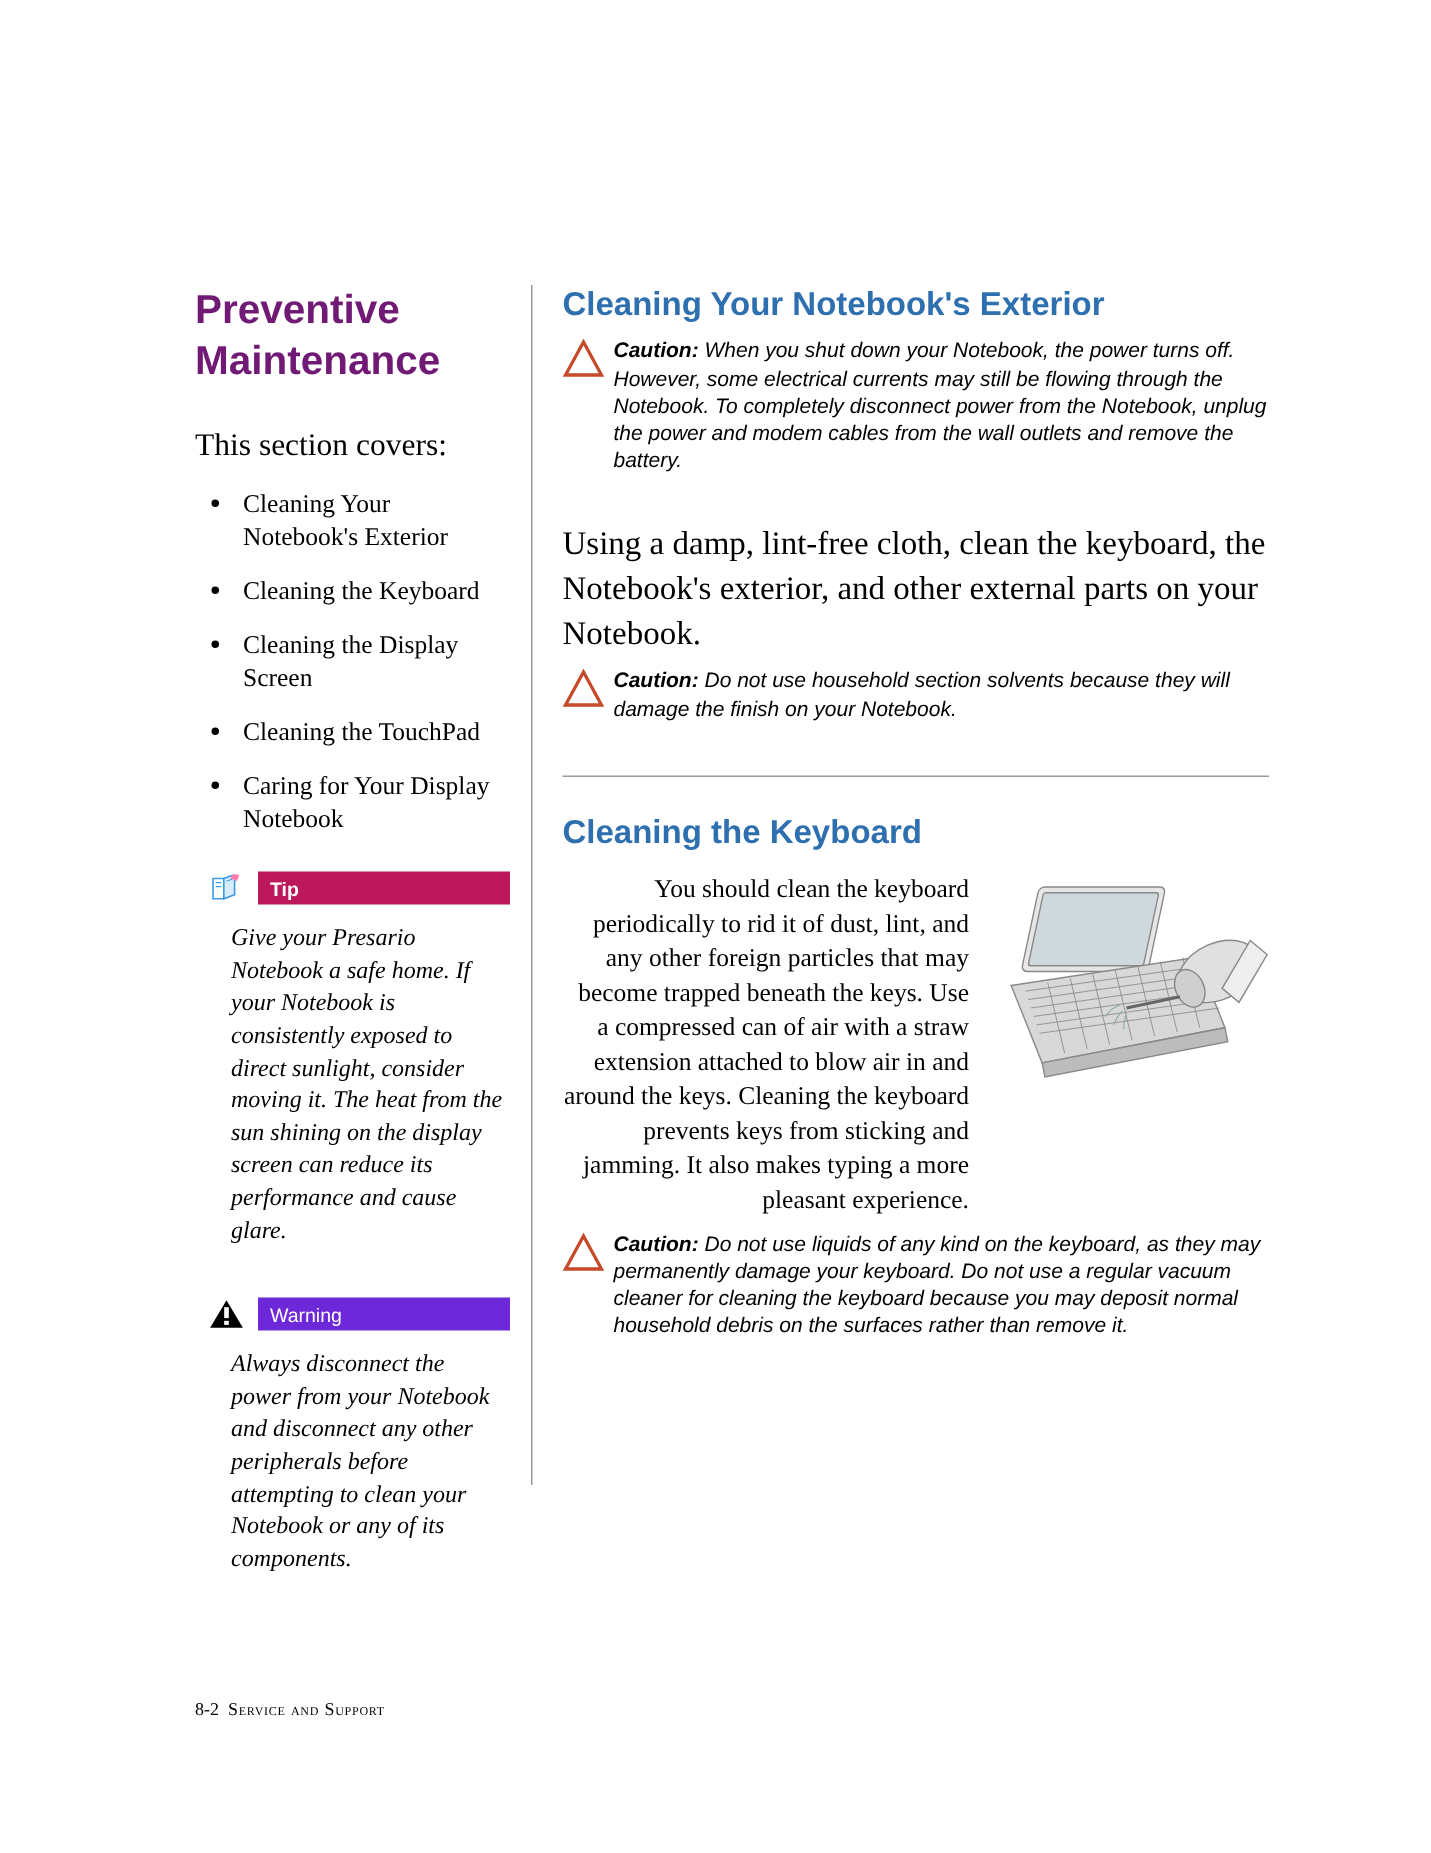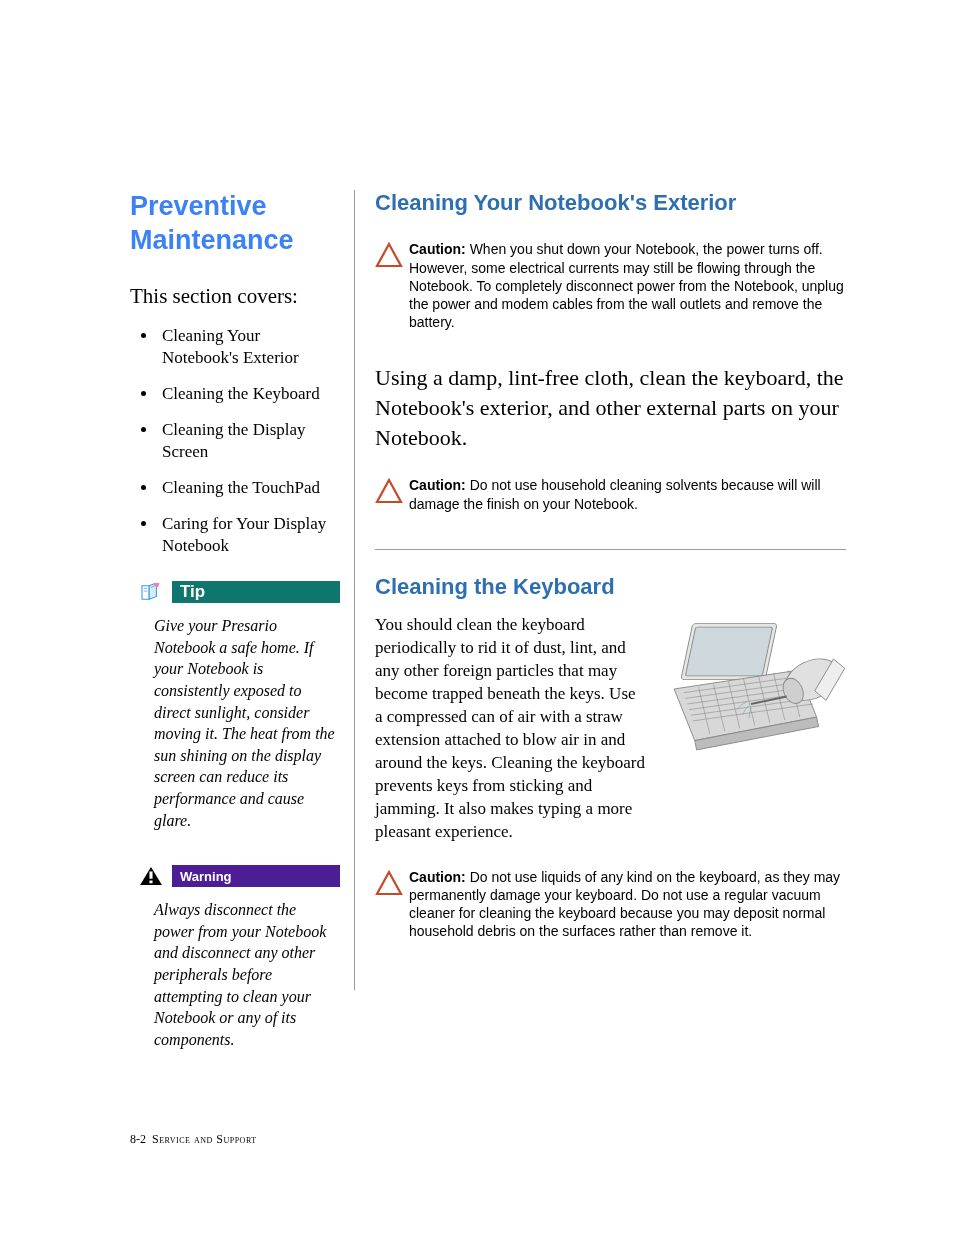--- a/index.html
+++ b/index.html
@@ -3,50 +3,50 @@
 <meta charset="utf-8">
 <style>
   * { box-sizing: border-box; margin: 0; padding: 0; }
   html, body { width: 954px; height: 1235px; background: #fff; font-family: "Times New Roman", Times, serif; color: #000; }
   .page { position: relative; width: 954px; height: 1235px; padding: 190px 108px 0 130px; }
   .columns { display: flex; }
   .left-col { width: 210px; flex-shrink: 0; }
   .divider-v { width: 1px; background: #999; margin: 0 20px 0 14px; height: 800px; flex-shrink: 0; }
   .right-col { flex: 1; }
 
-  .h1 { font-family: "Trebuchet MS", "Lucida Sans", sans-serif; font-weight: 700; color: #3b82f6; font-size: 27px; line-height: 1.25; }
+  .h1 { font-family: "Trebuchet MS", "Lucida Sans", sans-serif; font-weight: 700; color: #701a75; font-size: 27px; line-height: 1.25; }
   .h2 { font-family: "Trebuchet MS", "Lucida Sans", sans-serif; font-weight: 700; color: #2e6fb0; font-size: 22px; line-height: 1.2; }
   .intro { font-size: 21px; margin-top: 26px; }
   ul.contents { list-style: disc; padding-left: 28px; margin-top: 16px; }
   ul.contents li { font-size: 17px; line-height: 1.3; margin-bottom: 14px; padding-left: 4px; }
 
   .tip-block { margin-top: 24px; }
   .tip-bar { display: flex; align-items: stretch; height: 22px; }
   .tip-icon { width: 42px; background: #fff; display: flex; align-items: center; justify-content: center; }
   .tip-icon svg { width: 22px; height: 18px; }
-  .tip-label { flex: 1; background: #0f766e; color: #fff; font-family: Arial, Helvetica, sans-serif; font-weight: 700; font-size: 17px; display: flex; align-items: center; padding-left: 8px; }
+  .tip-label { flex: 1; background: #be185d; color: #fff; font-family: Arial, Helvetica, sans-serif; font-weight: 700; font-size: 13px; display: flex; align-items: center; padding-left: 8px; }
   .tip-text { font-style: italic; font-size: 16px; line-height: 1.35; margin-top: 12px; padding-right: 4px; margin-left: 24px; }
 
   .warn-block { margin-top: 34px; }
   .warn-bar { display: flex; align-items: stretch; height: 22px; }
   .warn-icon { width: 42px; background: #fff; display: flex; align-items: center; justify-content: center; }
   .warn-icon svg { width: 24px; height: 20px; }
-  .warn-label { flex: 1; background: #4c1d95; color: #fff; font-family: Arial, Helvetica, sans-serif; font-weight: 700; font-size: 13px; display: flex; align-items: center; padding-left: 8px; }
+  .warn-label { flex: 1; background: #6d28d9; color: #fff; font-family: Arial, Helvetica, sans-serif; font-weight: 400; font-size: 13px; display: flex; align-items: center; padding-left: 8px; }
 
-  .caution-box { display: flex; margin-top: 24px; }
+  .caution-box { display: flex; margin-top: 8px; font-style: italic; }
   .caution-icon { width: 34px; flex-shrink: 0; padding-top: 2px; }
   .caution-icon svg { width: 28px; height: 26px; }
   .caution-text { font-family: Arial, Helvetica, sans-serif; font-size: 14px; line-height: 1.3; }
   .caution-text strong { font-weight: 700; }
 
   .body-para { font-size: 22px; line-height: 1.35; margin-top: 32px; }
 
   .hr { border: none; border-top: 1px solid #999; margin: 36px 0 24px 0; }
 
-  .kbd-row { display: flex; align-items: flex-start; margin-top: 14px; }
+  .kbd-row { display: flex; align-items: flex-start; margin-top: 14px; text-align: right; }
   .kbd-text { flex: 1; font-size: 17px; line-height: 1.35; padding-right: 10px; }
   .kbd-img { width: 190px; flex-shrink: 0; }
   .kbd-img svg { width: 190px; height: 150px; }
 
   .footer { position: absolute; bottom: 88px; left: 130px; right: 108px; display: flex; justify-content: space-between; font-size: 12px; gap: 24px; }
   .footer-left { }
   .footer-right { text-align: right; line-height: 1.3; }
   .sc { font-variant: small-caps; letter-spacing: 0.5px; }
 </style>
 </head>
@@ -115,21 +115,21 @@
 
       <div class="body-para">Using a damp, lint-free cloth, clean the keyboard, the Notebook's exterior, and other external parts on your Notebook.</div>
 
       <div class="caution-box">
         <div class="caution-icon">
           <svg viewBox="0 0 28 26">
               <polygon points="14,2 26,24 2,24" fill="none" stroke="#c54a2a" stroke-width="2.2"></polygon>
             </svg>
         </div>
         <div class="caution-text">
-          <strong>Caution:</strong><span> Do not use household cleaning solvents because will will damage the finish on your Notebook.</span>
+          <strong>Caution:</strong><span> Do not use household section solvents because they will damage the finish on your Notebook.</span>
         </div>
       </div>
 
       <hr class="hr">
 
       <div class="h2">Cleaning the Keyboard</div>
 
       <div class="kbd-row">
         <div class="kbd-text">You should clean the keyboard periodically to rid it of dust, lint, and any other foreign particles that may become trapped beneath the keys. Use a compressed can of air with a straw extension attached to blow air in and around the keys. Cleaning the keyboard prevents keys from sticking and jamming. It also makes typing a more pleasant experience.</div>
         <div class="kbd-img">

